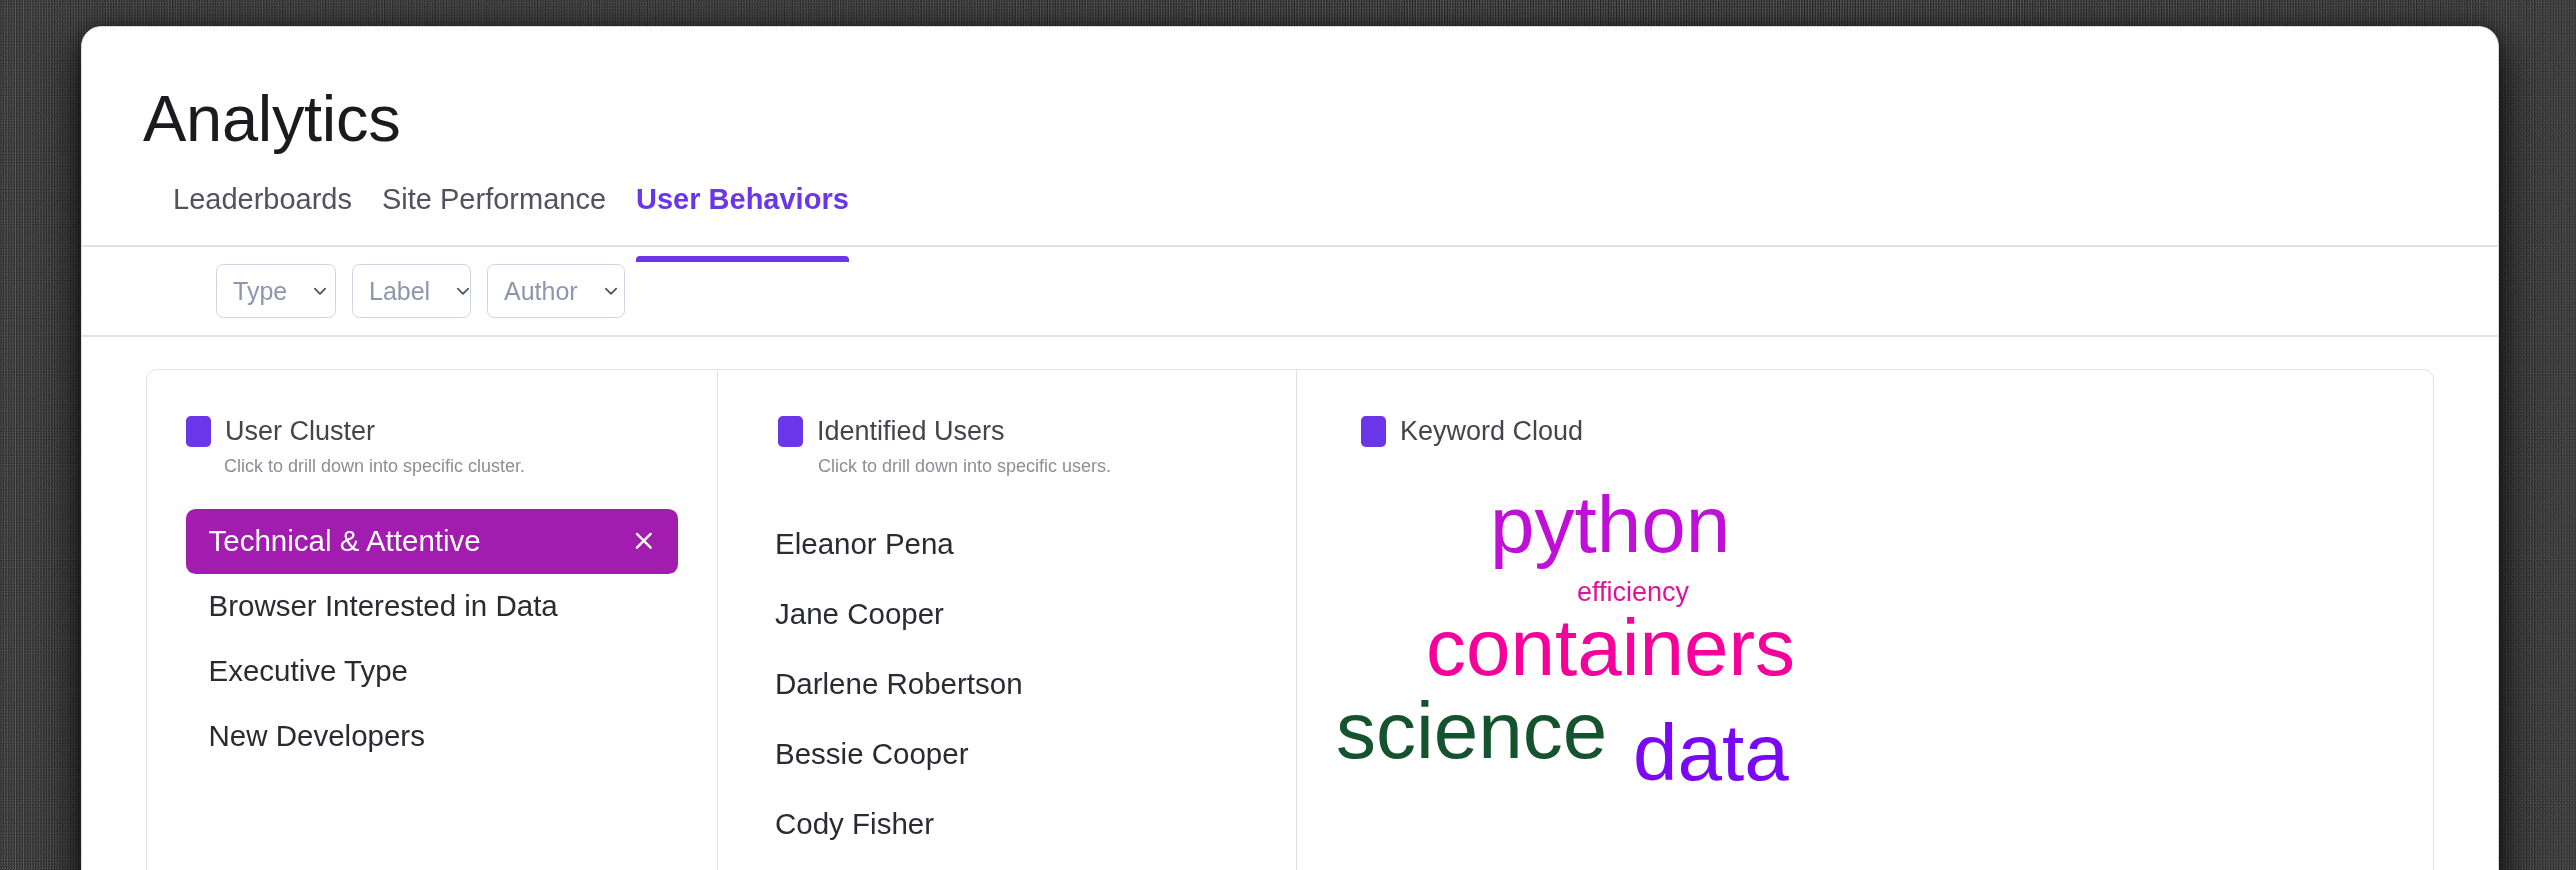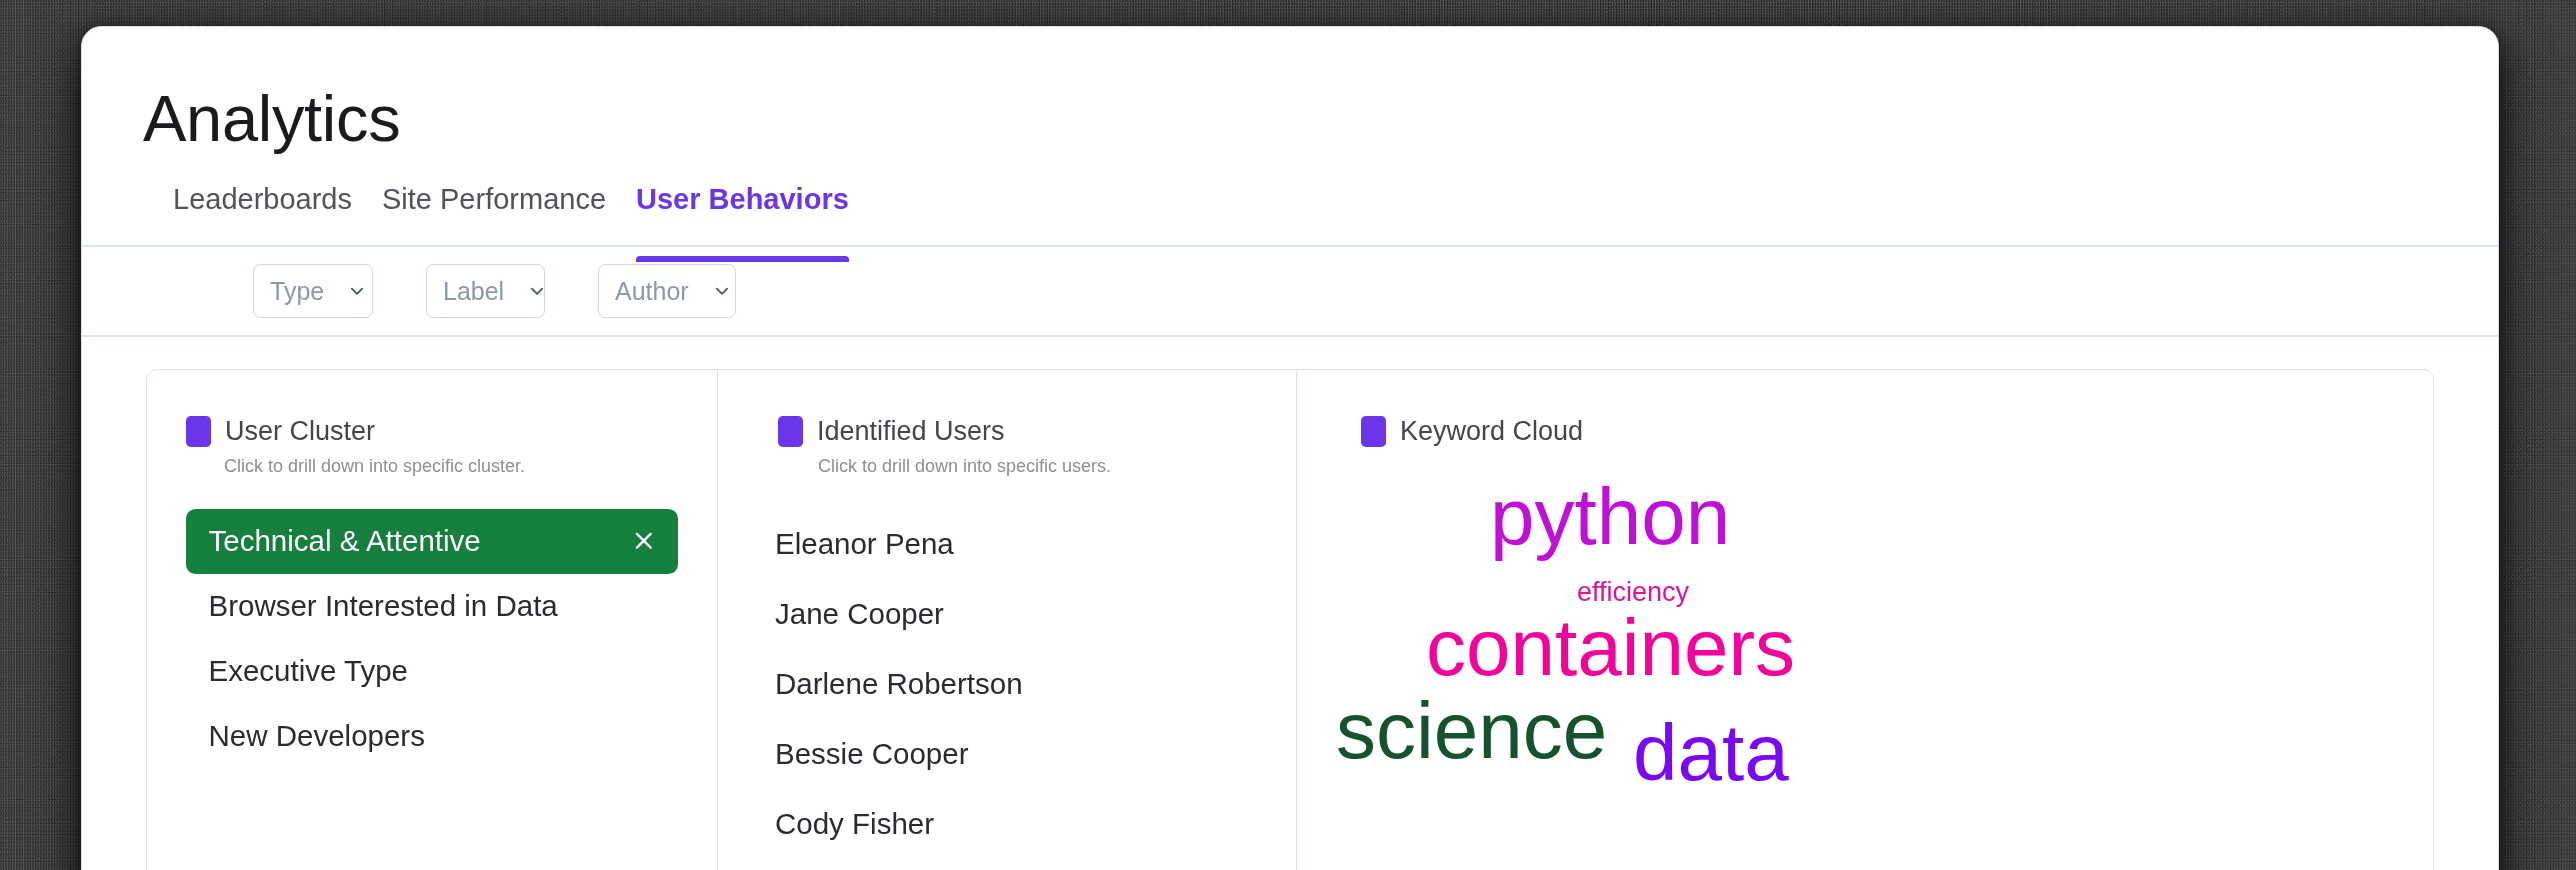--- a/index.html
+++ b/index.html
@@ -122,21 +122,20 @@
     flex: 0 0 auto;
     width: 18px;
     height: 18px;
     display: block;
   }
   .ph { color: #9aa5ba; font-size: 25px; white-space: nowrap; }
   .select {
     padding: 0 14px 0 16px;
     gap: 26px;
     justify-content: space-between;
-    margin-left: 37px;
   }
   #select-type   { width: 120px; }
   #select-label  { width: 119px; }
   #select-author { width: 138px; }
   .select .lbl { color: #8b97ad; font-size: 25px; white-space: nowrap; }
   .caret {
     flex: 0 0 auto;
     width: 14px; height: 8.6px;
     display: block;
   }
@@ -203,21 +202,21 @@
     align-items: center;
     font-size: 29.5px;
     color: #2a2a33;
     padding: 0 22.5px;
     border-radius: 9.6px;
     cursor: pointer;
     box-sizing: border-box;
     white-space: nowrap;
   }
   .cluster-item.selected {
-    background: #15803d;
+    background: #a21caf;
     color: #ffffff;
     justify-content: space-between;
   }
   .chip-close {
     width: 23.6px; height: 23.6px;
     flex: 0 0 auto;
     display: block;
     cursor: pointer;
   }
 
@@ -351,21 +350,21 @@
 
       <section class="panel" id="panel-cloud">
         <div class="panel-head">
           <div class="panel-title-row">
             <span class="swatch" style="background: rgb(107, 53, 232);"></span>
             <span class="panel-title">Keyword Cloud</span>
           </div>
         </div>
 
         <div id="wordcloud">
-          <span class="word" id="w0" style="font-size: 80px; color: rgb(192, 16, 216); left: 193px; top: 16px;">python</span>
+          <span class="word" id="w0" style="font-size: 80px; color: rgb(192, 16, 216); left: 193px; top: 24px;">python</span>
           <span class="word" id="w1" style="font-size: 27px; color: rgb(224, 18, 154); left: 280px; top: 118px; text-align: right;">efficiency</span>
           <span class="word" id="w2" style="font-size: 80px; color: rgb(245, 0, 155); left: 129px; top: 147px;">containers</span>
           <span class="word" id="w3" style="font-size: 80px; color: #14532d; left: 39px; top: 230px;">science</span>
           <span class="word" id="w4" style="font-size: 80px; color: rgb(123, 8, 245); left: 336px; top: 252px;">data</span>
         </div>
       </section>
 
     </div>
   </div>
 

